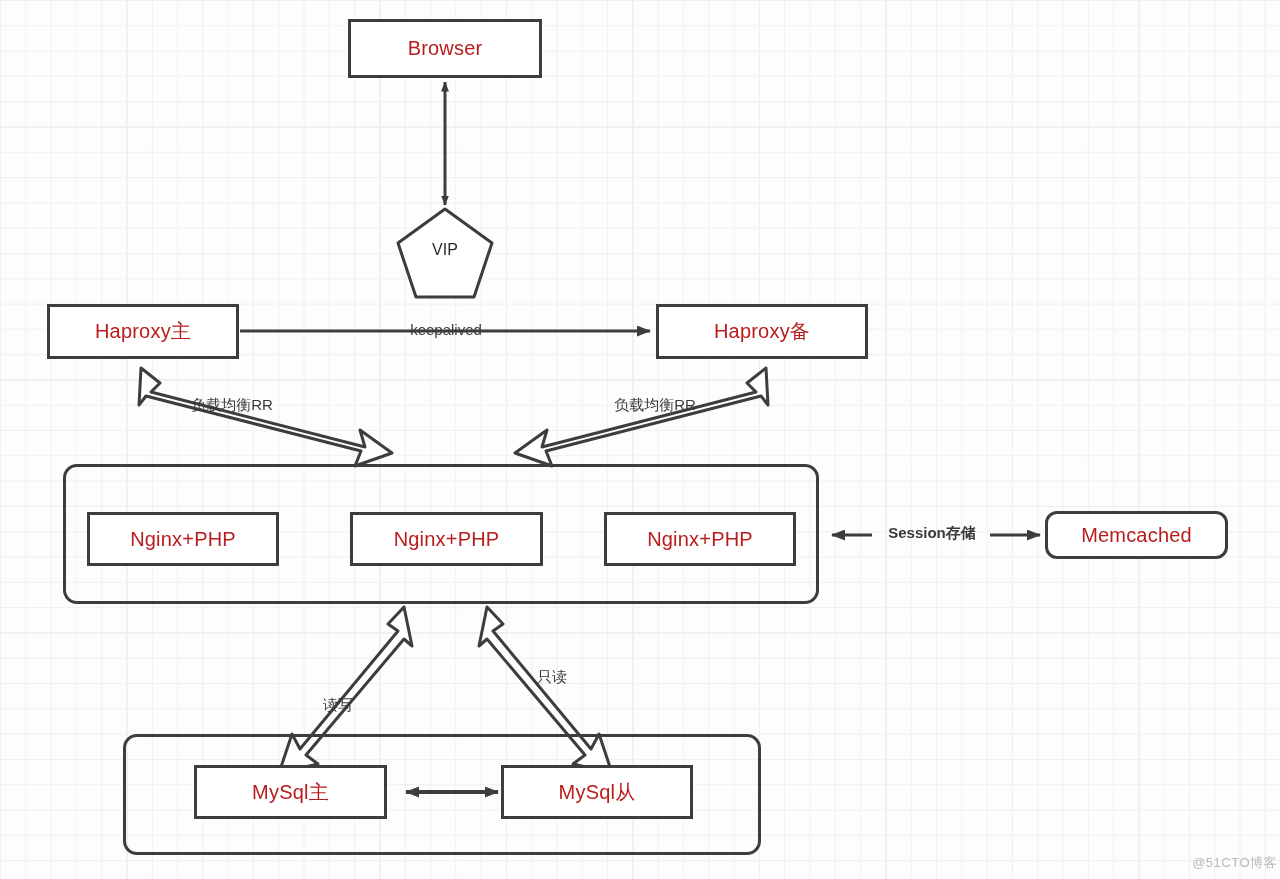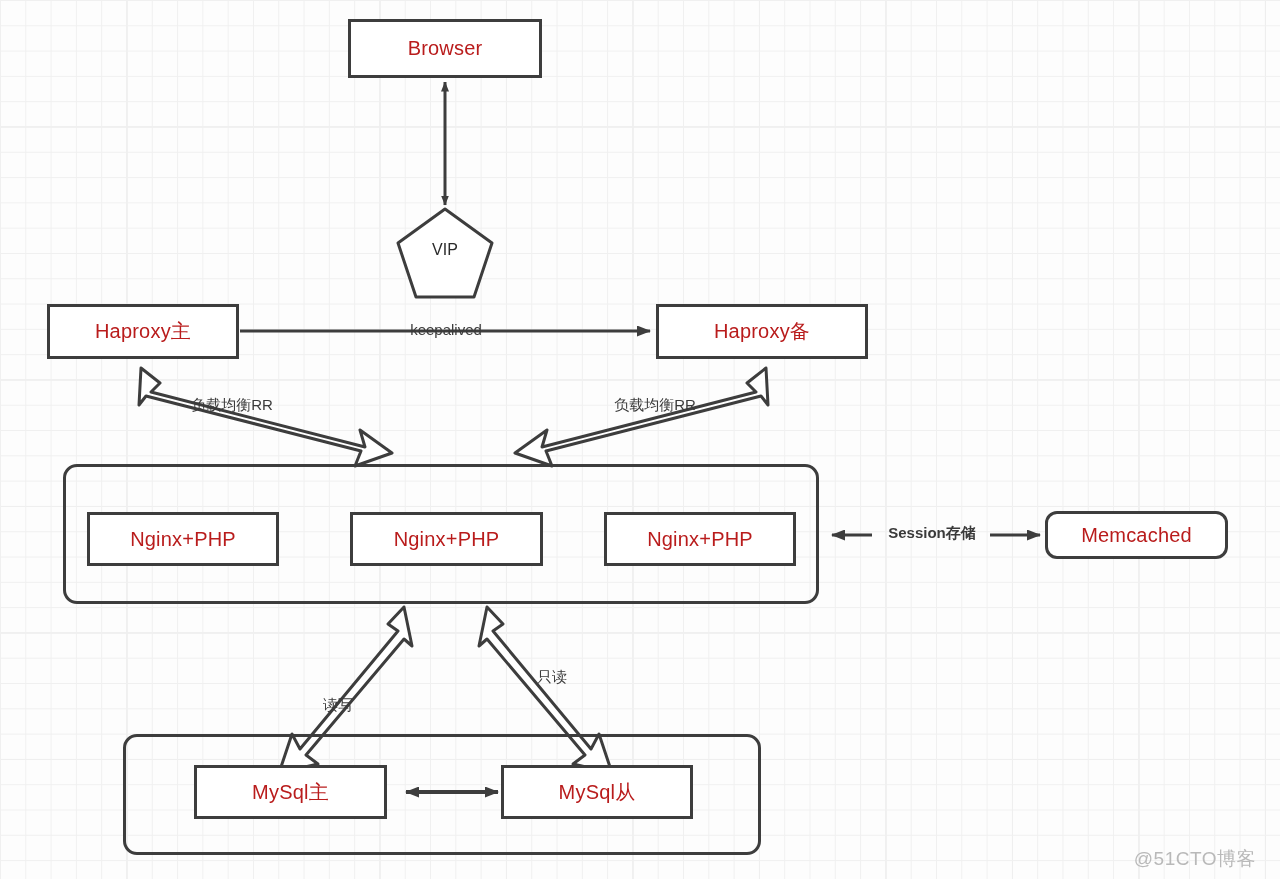--- a/index.html
+++ b/index.html
@@ -58,23 +58,23 @@
     background: transparent;
     text-align: center;
   }
   .pentagon-wrap {
     position: absolute;
     width: 100px;
     height: 96px;
   }
   .watermark {
     position: absolute;
-    right: 24px;
+    right: 3px;
     bottom: 7px;
-    font-size: 19px;
+    font-size: 13px;
     color: #b9b9b9;
     letter-spacing: .5px;
     white-space: nowrap;
     margin-top: 18px;
   }
 </style>
 </head>
 <body>
 
 <div id="canvas">

